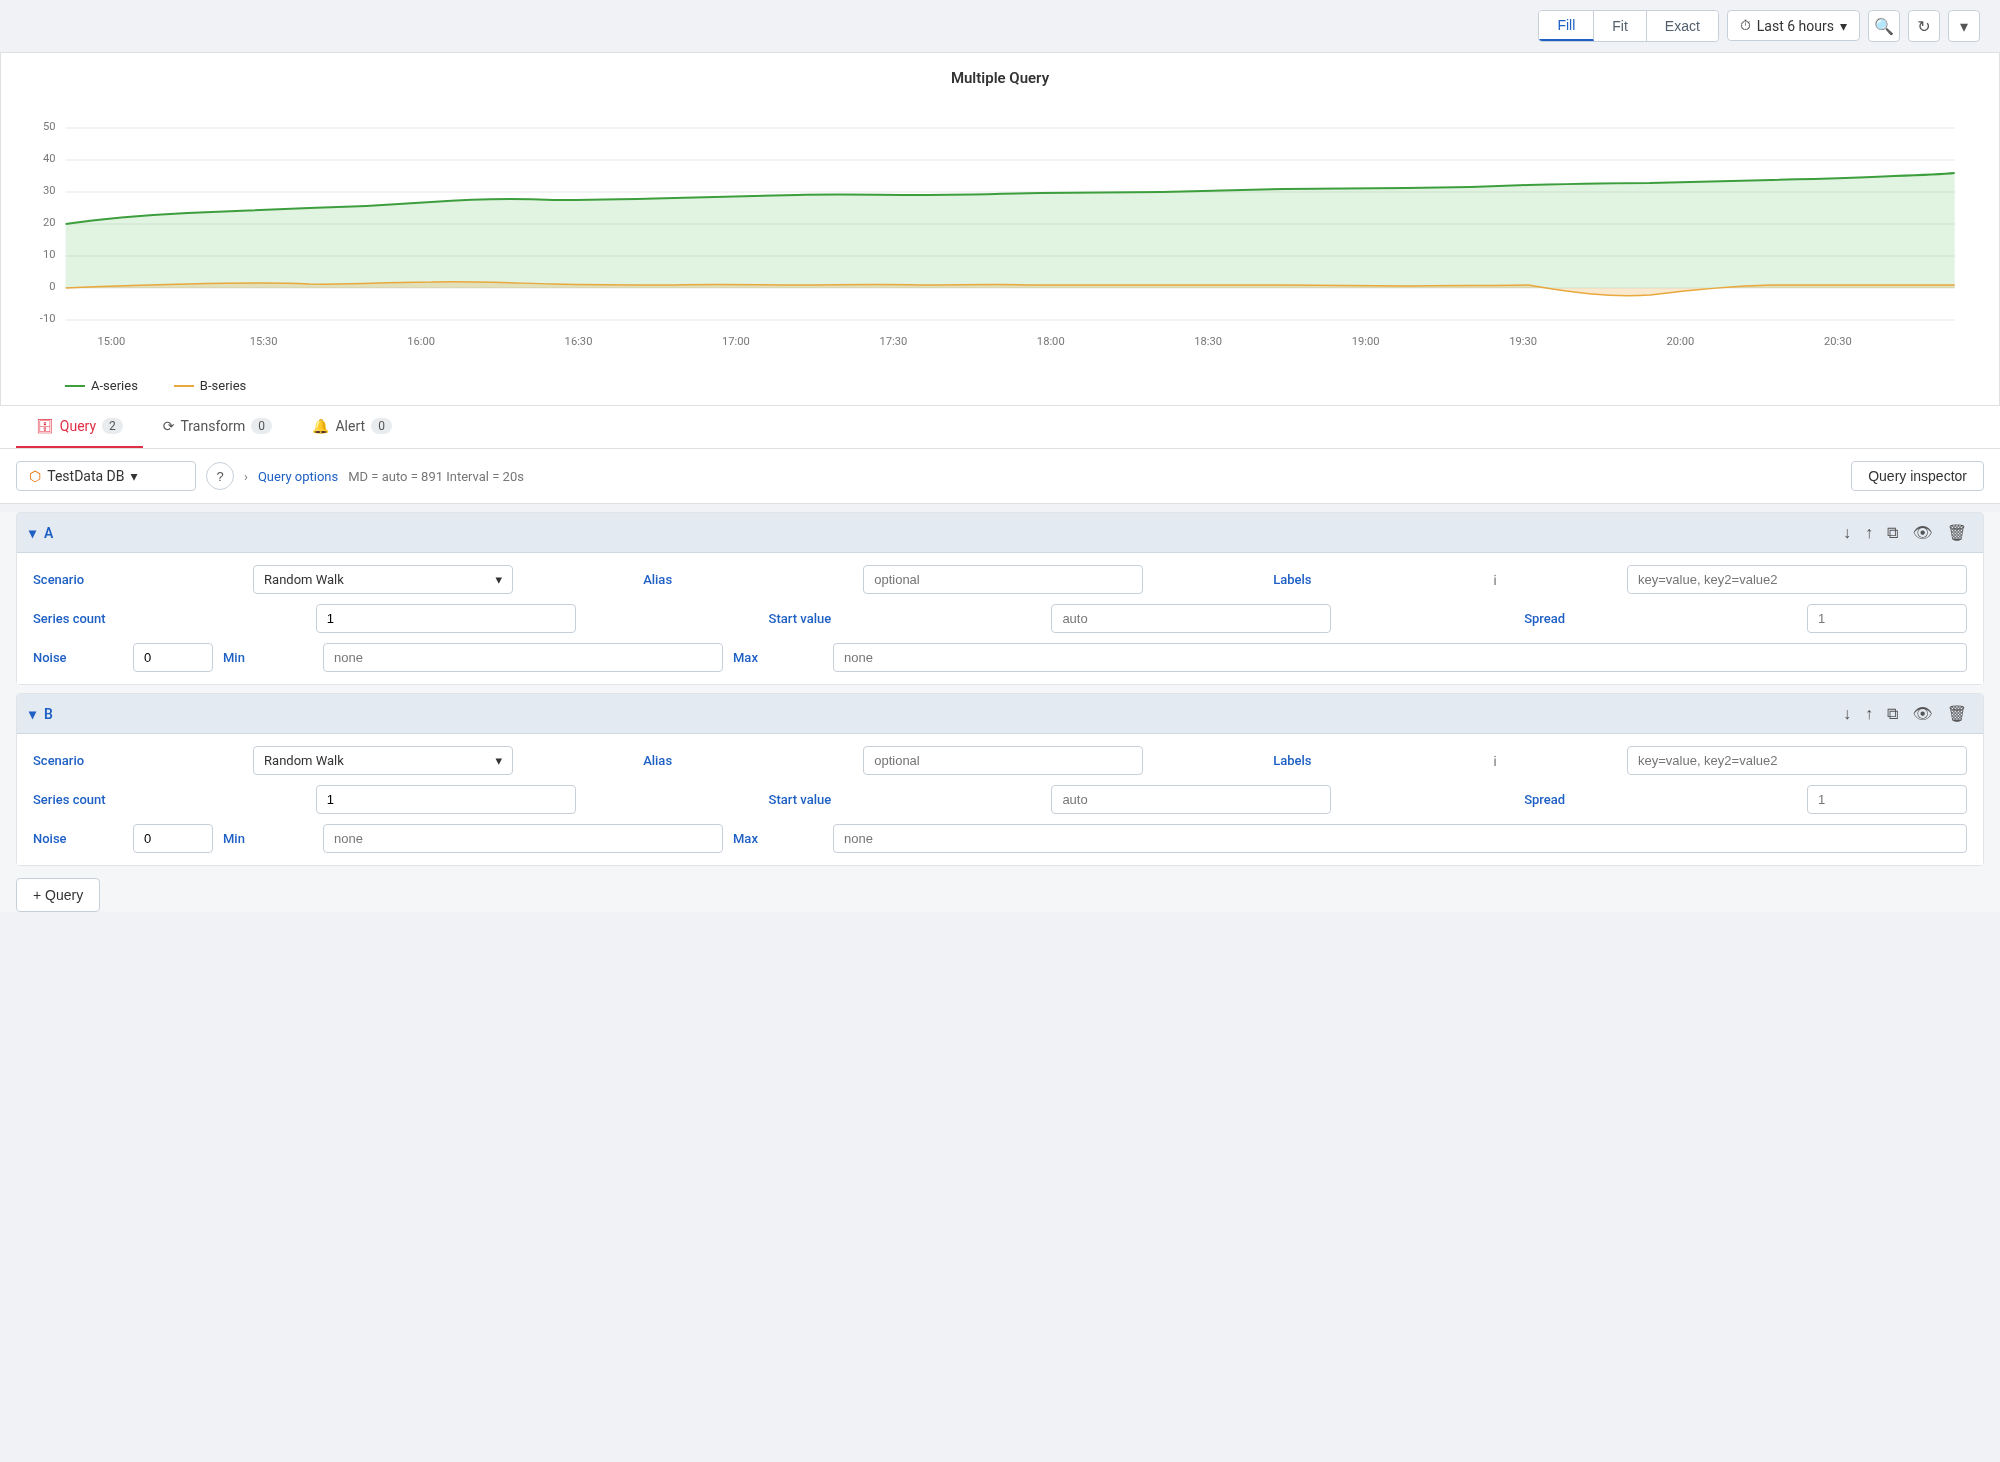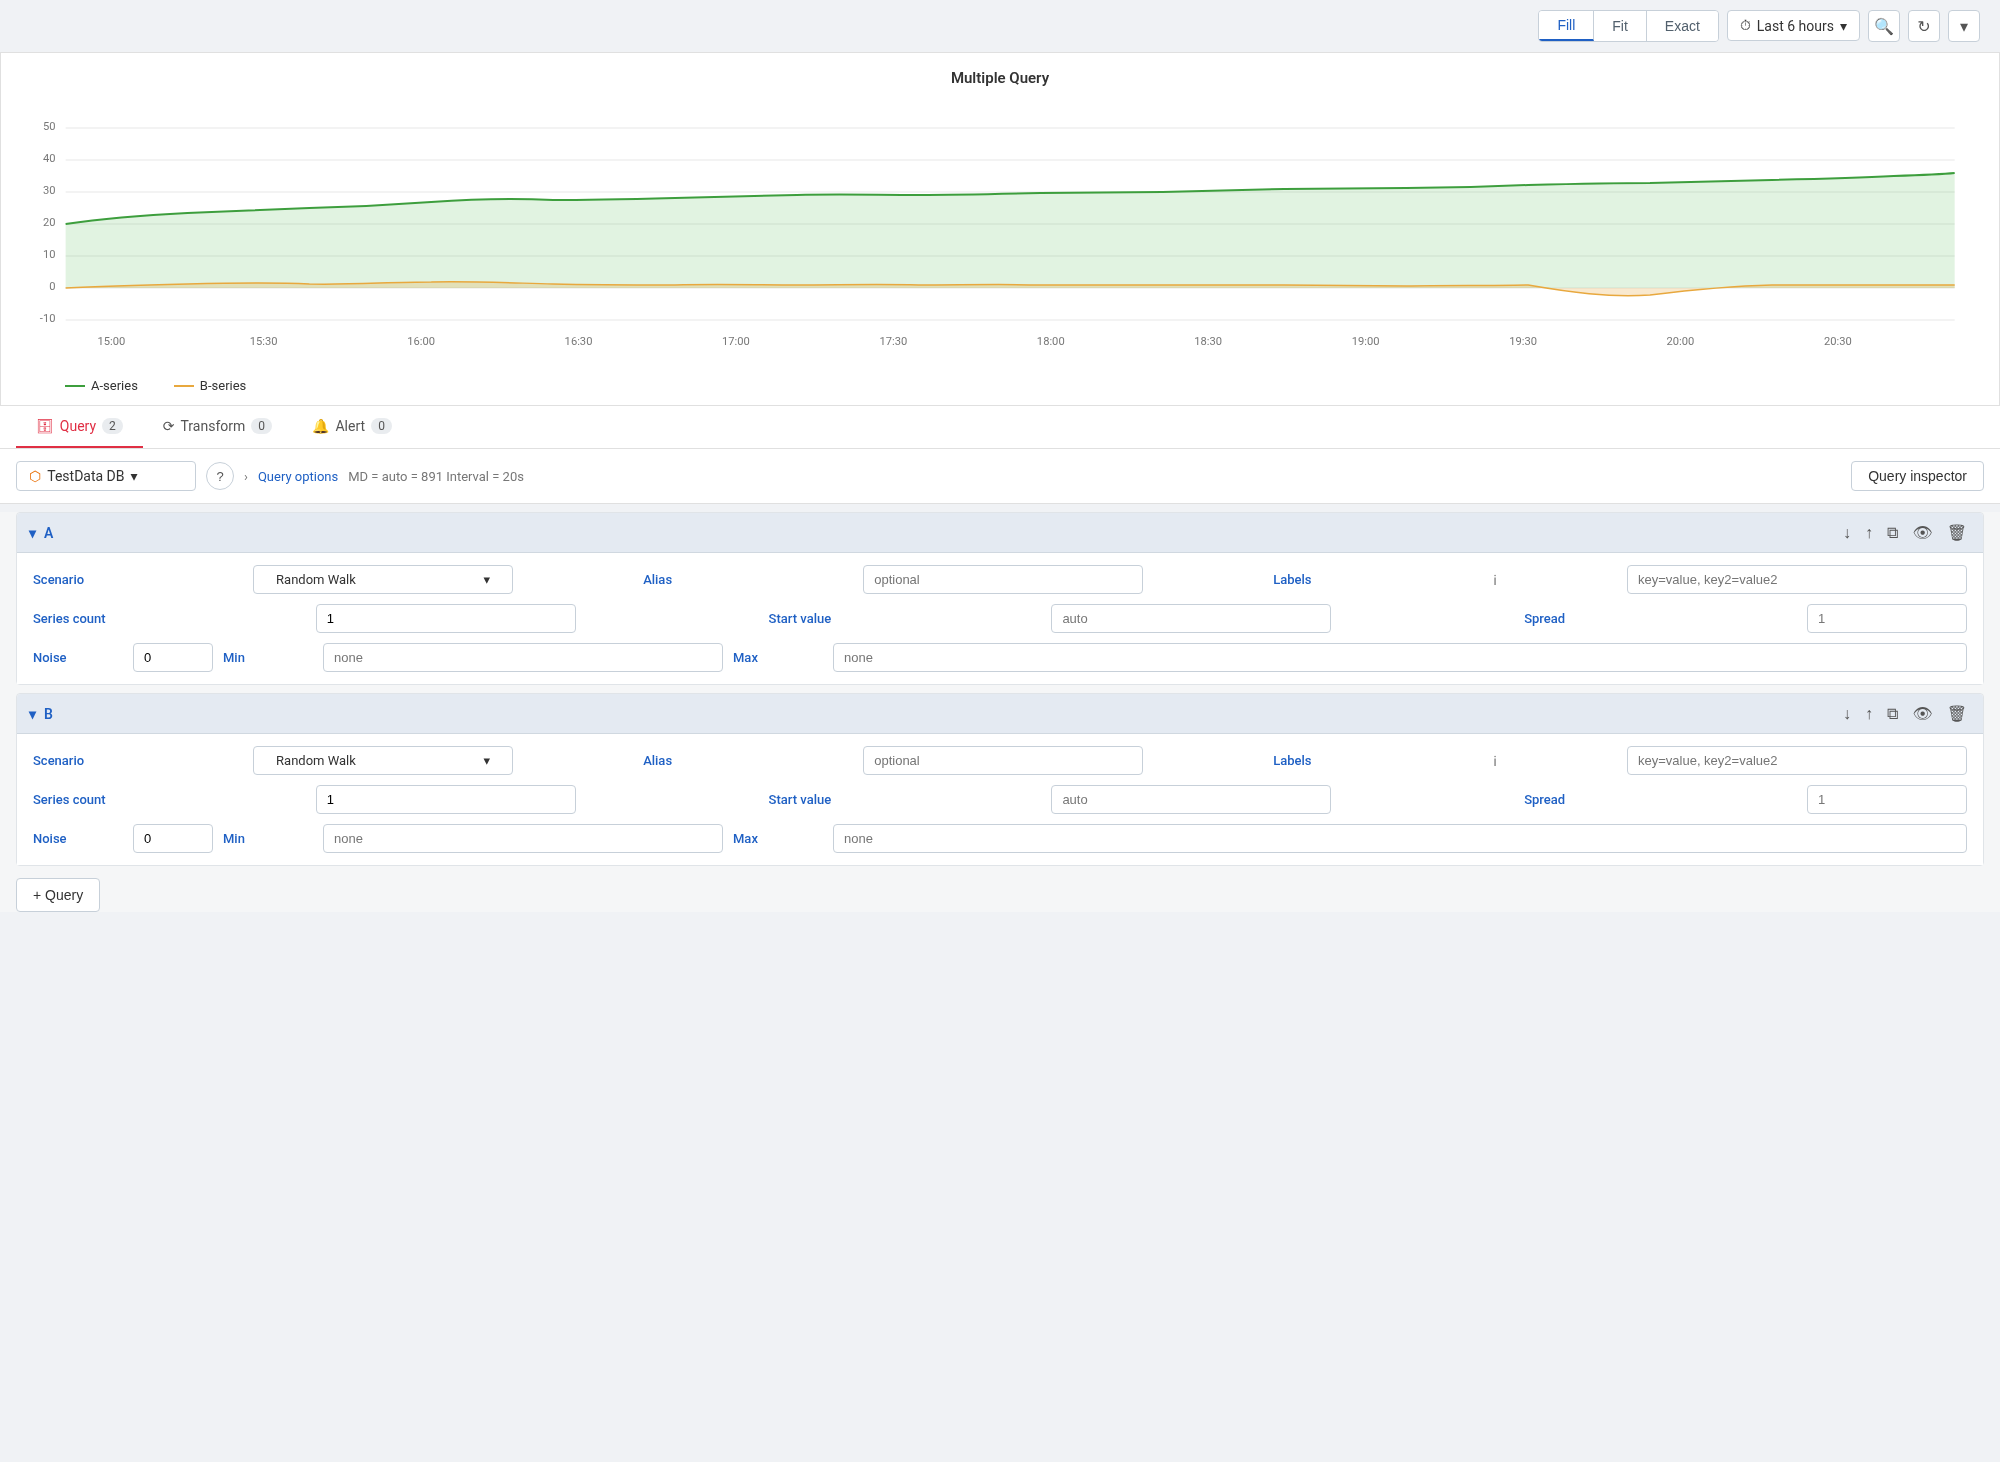--- a/index.html
+++ b/index.html
@@ -286,21 +286,21 @@
       font-weight: 500;
       font-size: 13px;
       min-width: 90px;
     }
 
     .field-select {
       display: flex;
       align-items: center;
       border: 1px solid #c7d0d9;
       border-radius: 4px;
-      padding: 6px 22px;
+      padding: 6px 10px;
       background: #fff;
       cursor: pointer;
       min-width: 260px;
       justify-content: space-between;
       font-size: 13px;
     }
 
     .field-input {
       border: 1px solid #c7d0d9;
       border-radius: 4px;

